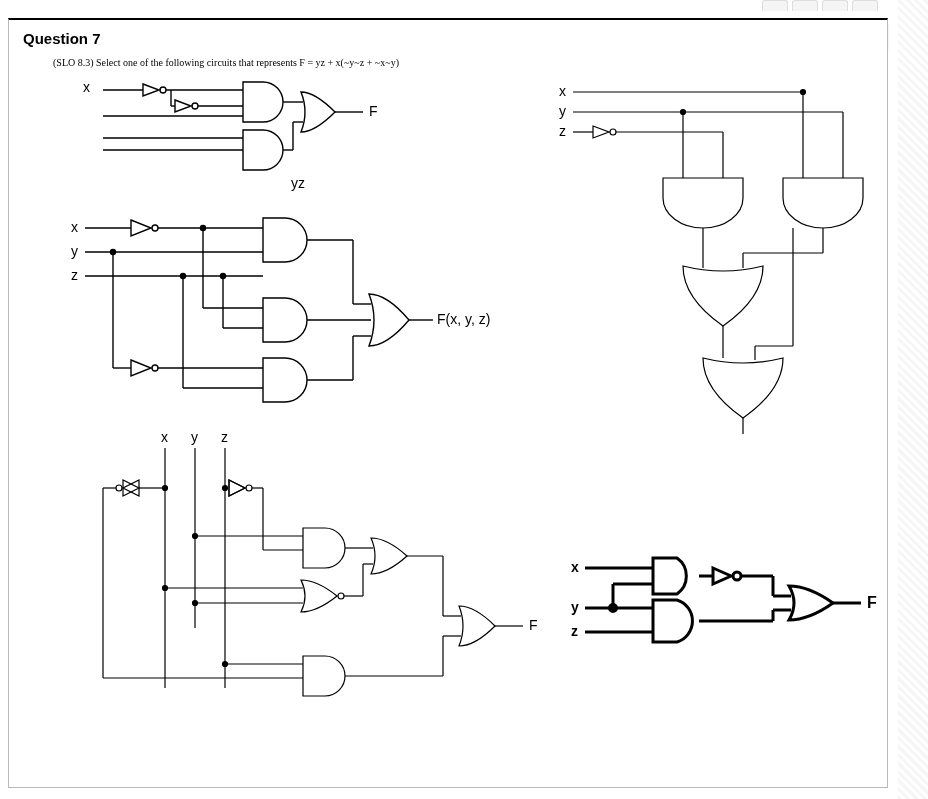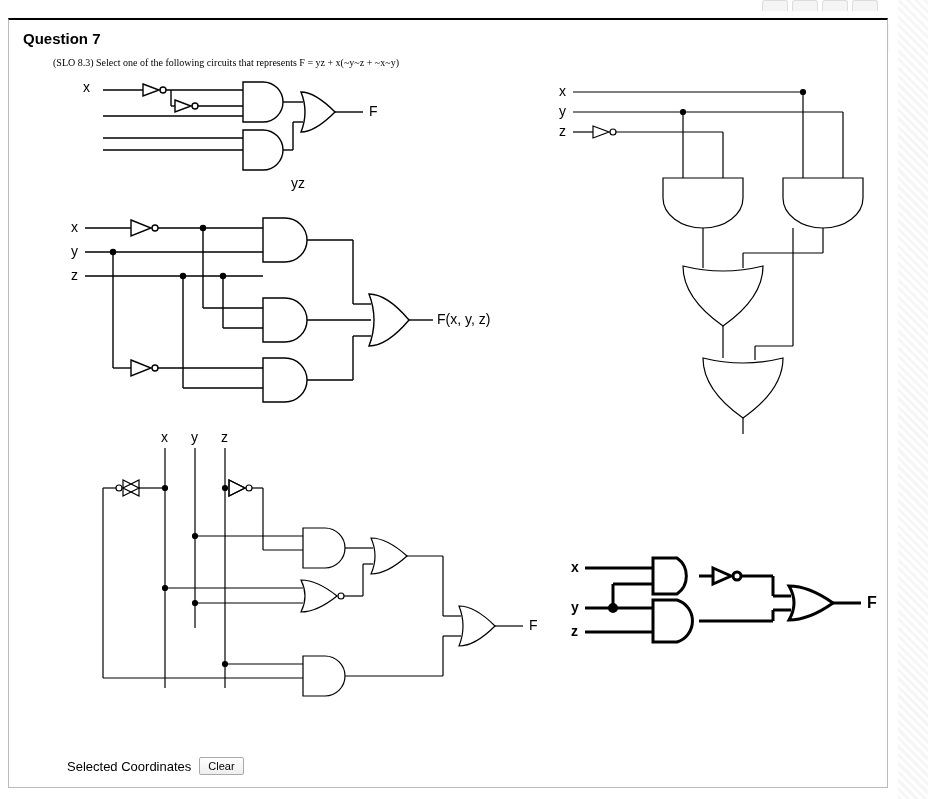--- a/index.html
+++ b/index.html
@@ -369,18 +369,14 @@
 
             <path d="M236 38 Q256 38 280 55 Q256 72 236 72 Q246 55 236 38 Z"></path>
             <line x1="280" y1="55" x2="308" y2="55"></line>
             <text x="314" y="60" class="label" fill="#000" stroke="none" style="font-weight:bold;font-size:16px">F</text>
           </g>
         </svg>
       </div>
 
     </div>
 
-    <div class="footer-row">
-      <span>Selected Coordinates</span>
-      <button class="clear-btn">Clear</button>
-    </div>
   </div>
 </div>
 
 </body></html>

